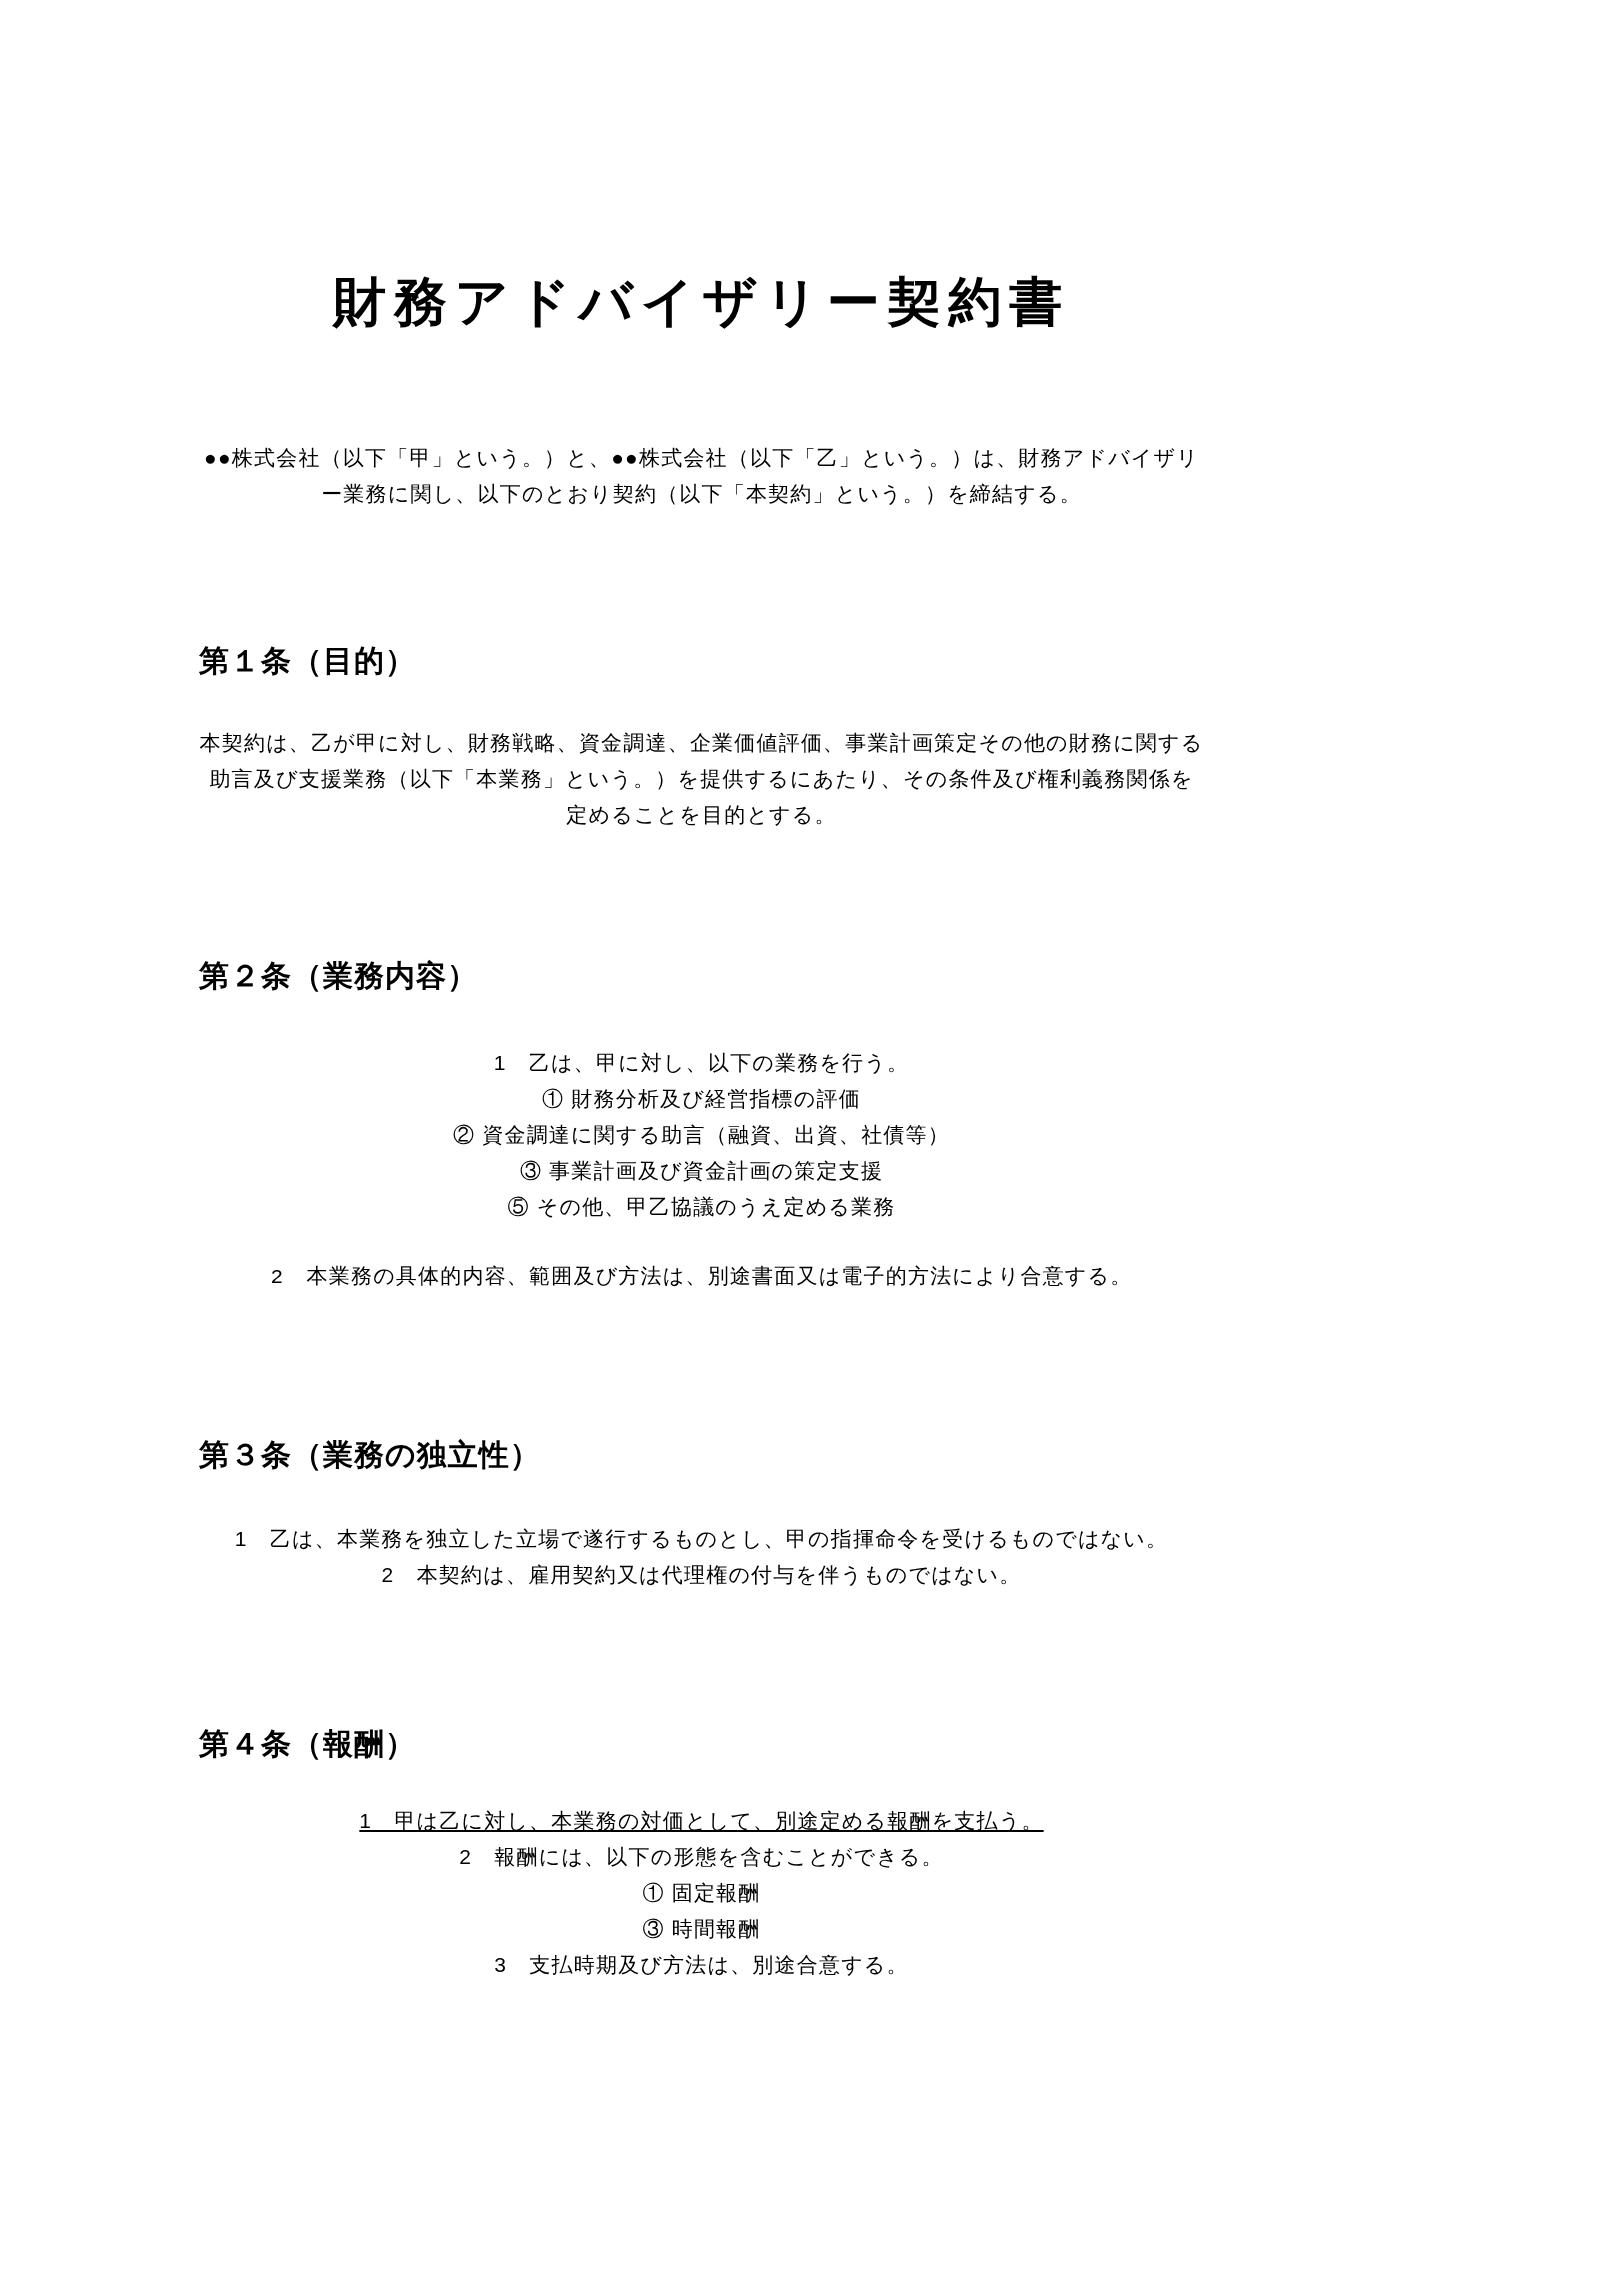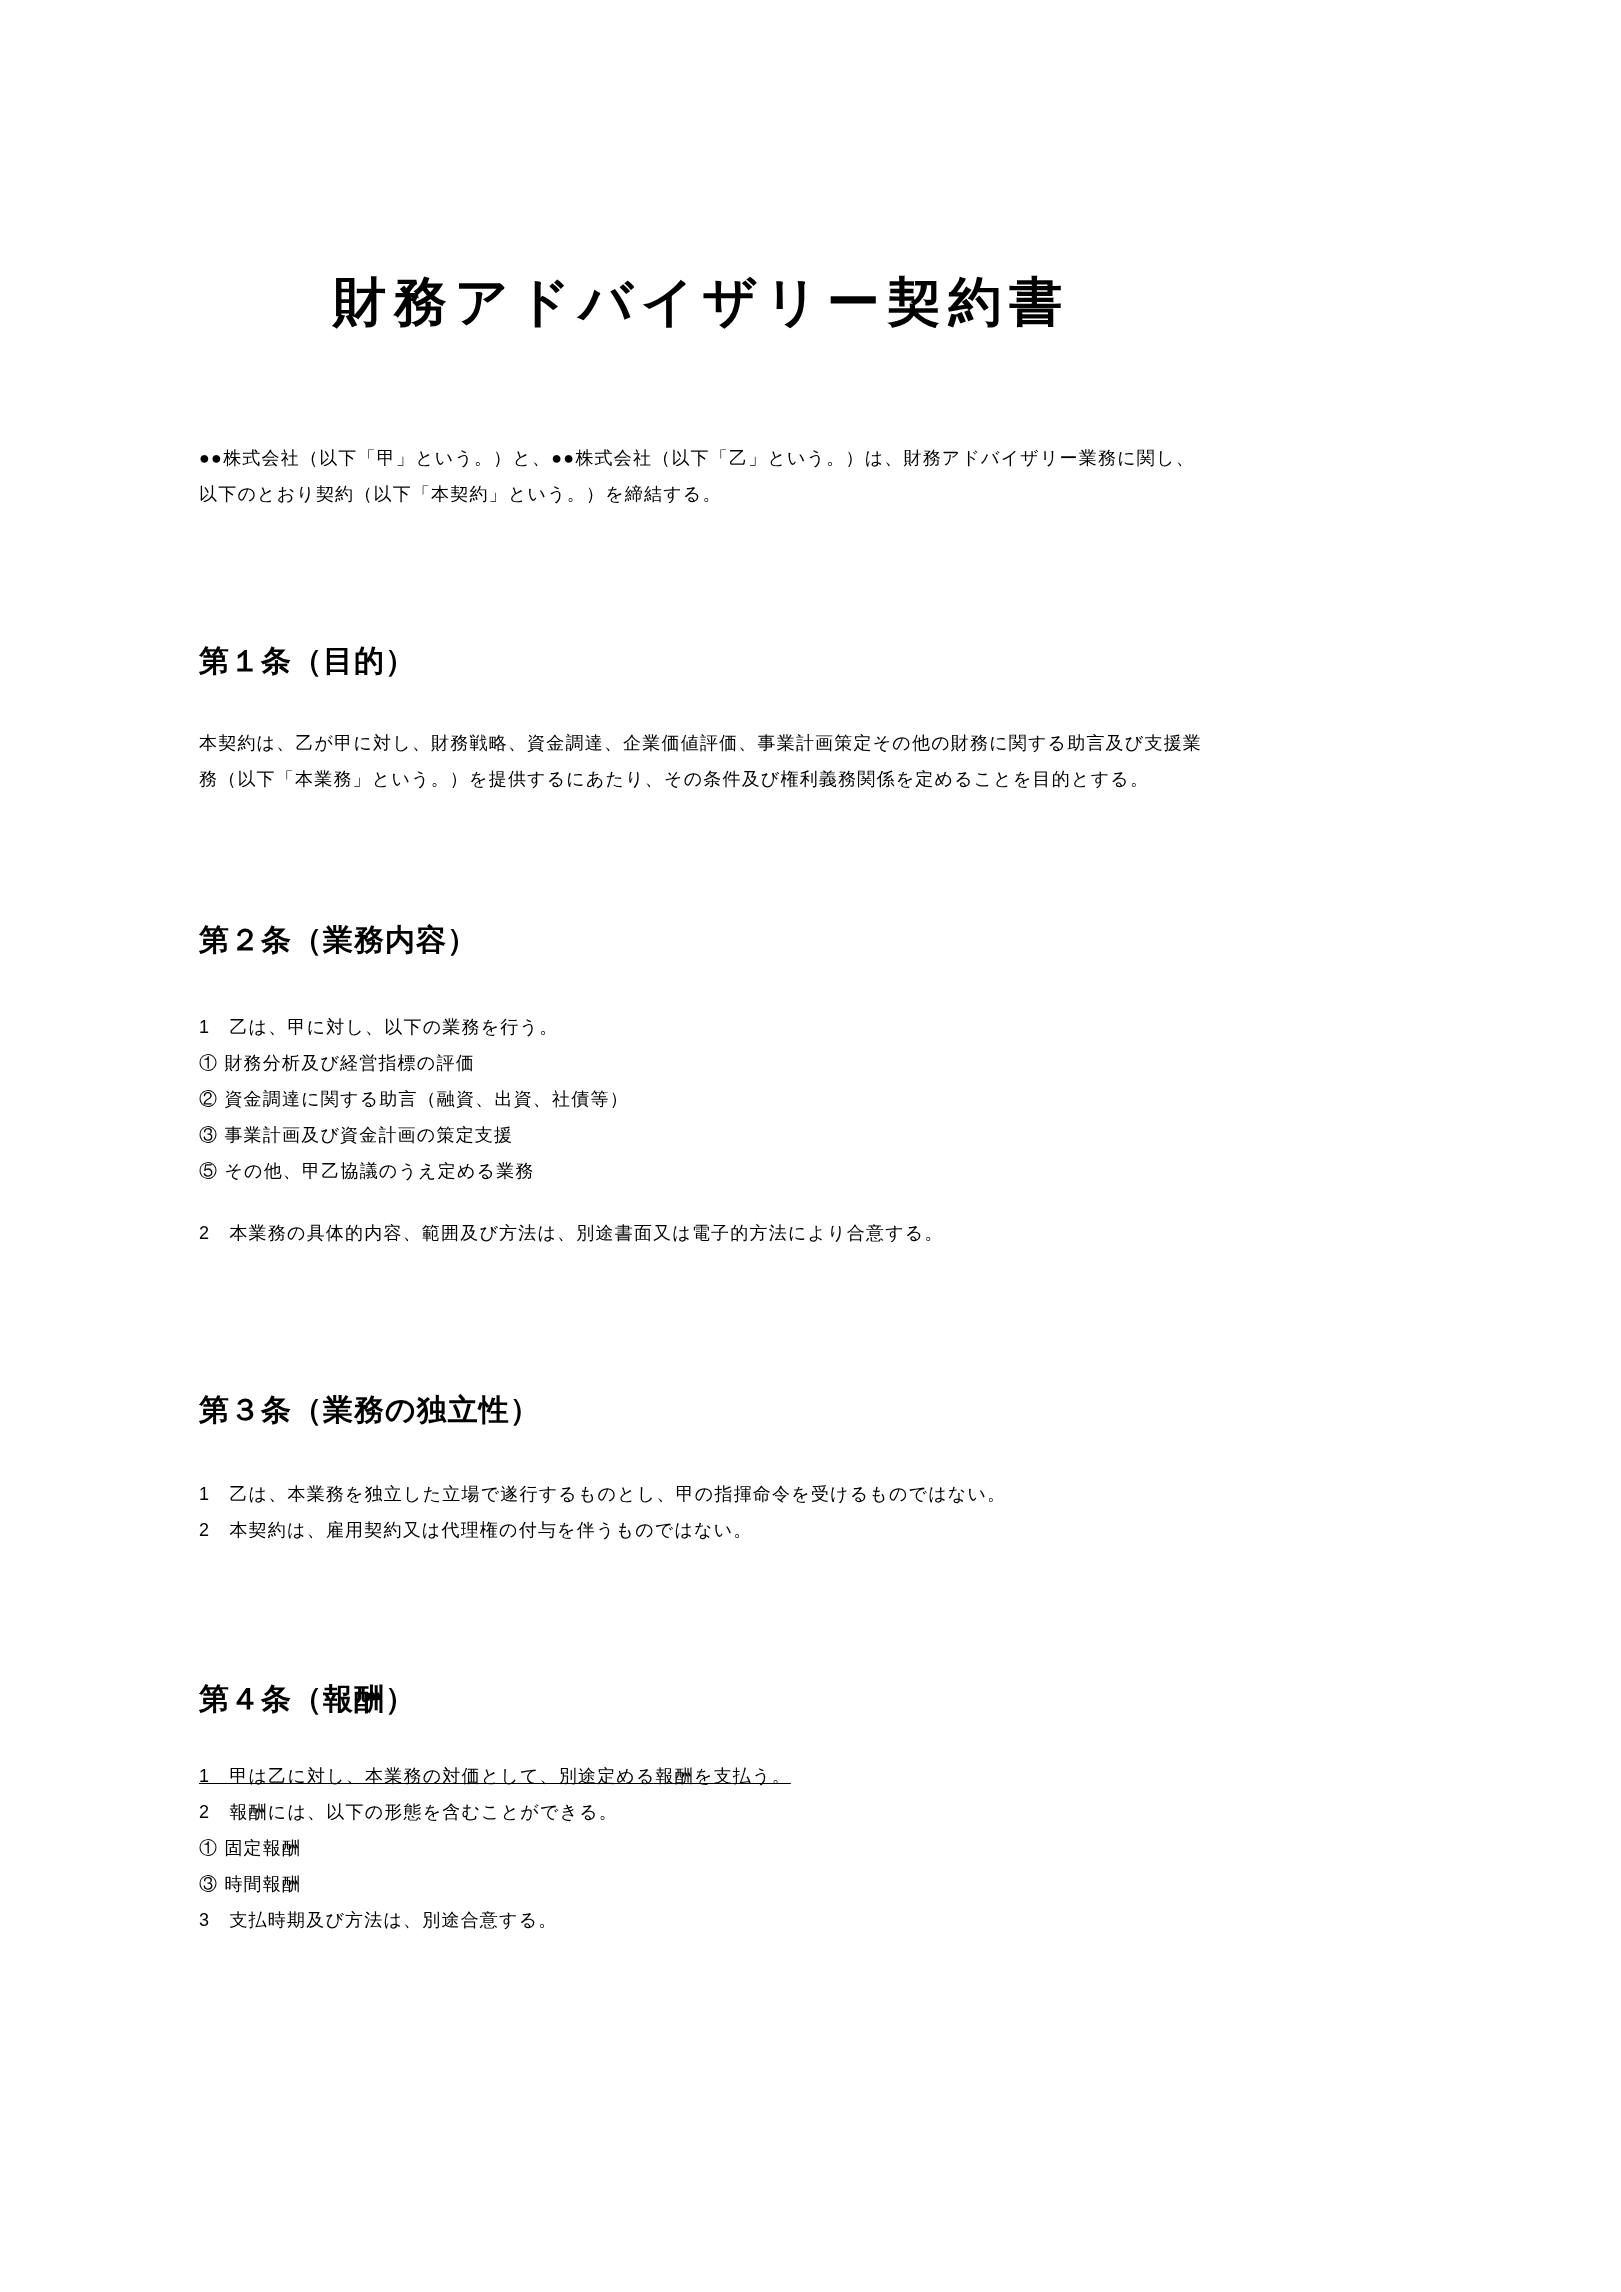--- a/index.html
+++ b/index.html
@@ -17,42 +17,42 @@
   .doc-title {
     margin-top: 268px;
     font-size: 53px;
     line-height: 67px;
     font-weight: 700;
     letter-spacing: 7.8px;
     text-align: center;
     white-space: nowrap;
   }
   .line {
-    font-size: 18px;
+    font-size: 21px;
     line-height: 36px;
     letter-spacing: 1.2px;
-    text-align: left;
+    text-align: center;
   }
   .intro { margin-top: 105px; }
   h2.art-heading {
     font-size: 30px;
     line-height: 55px;
     font-weight: 700;
     letter-spacing: 1px;
     white-space: nowrap;
   }
   .h2-1 { margin-top: 121px; }
   .h2-2 { margin-top: 115px; }
   .h2-3 { margin-top: 131px; }
   .h2-4 { margin-top: 123px; }
   .first-1 { margin-top: 37px; }
   .first-2 { margin-top: 42px; }
   .first-3 { margin-top: 39px; }
   .first-4 { margin-top: 32px; text-decoration: underline; }
-  .para-gap { margin-top: 26px; }
+  .para-gap { margin-top: 35px; font-family: Liberation Mono, monospace; }
 </style>
 </head>
 <body>
 
 <div class="page">
 
   <h1 class="doc-title">財務アドバイザリー契約書</h1>
 
   <p class="line intro">●●株式会社（以下「甲」という。）と、●●株式会社（以下「乙」という。）は、財務アドバイザリー業務に関し、以下のとおり契約（以下「本契約」という。）を締結する。</p>
 

